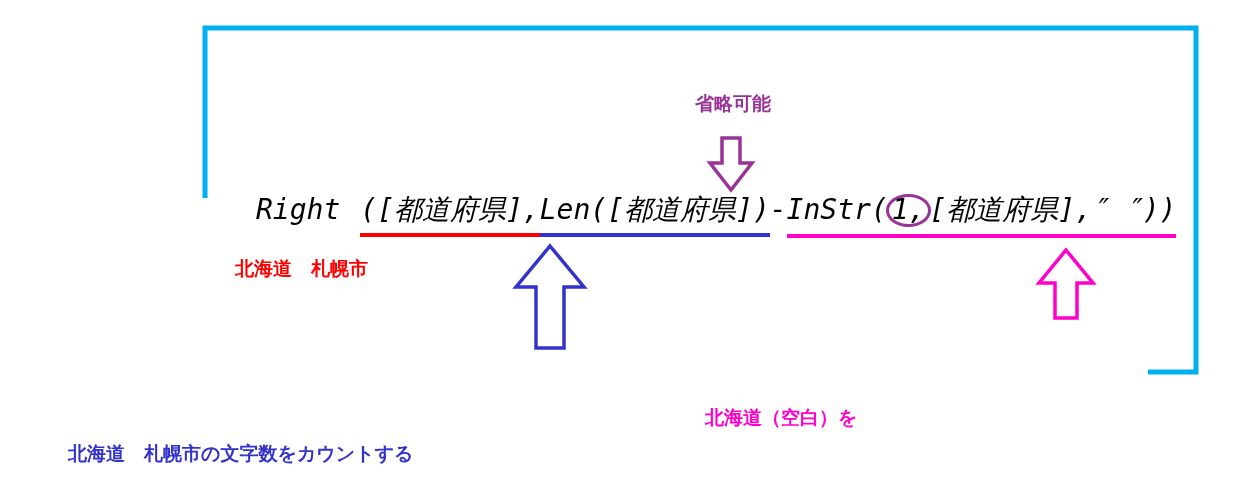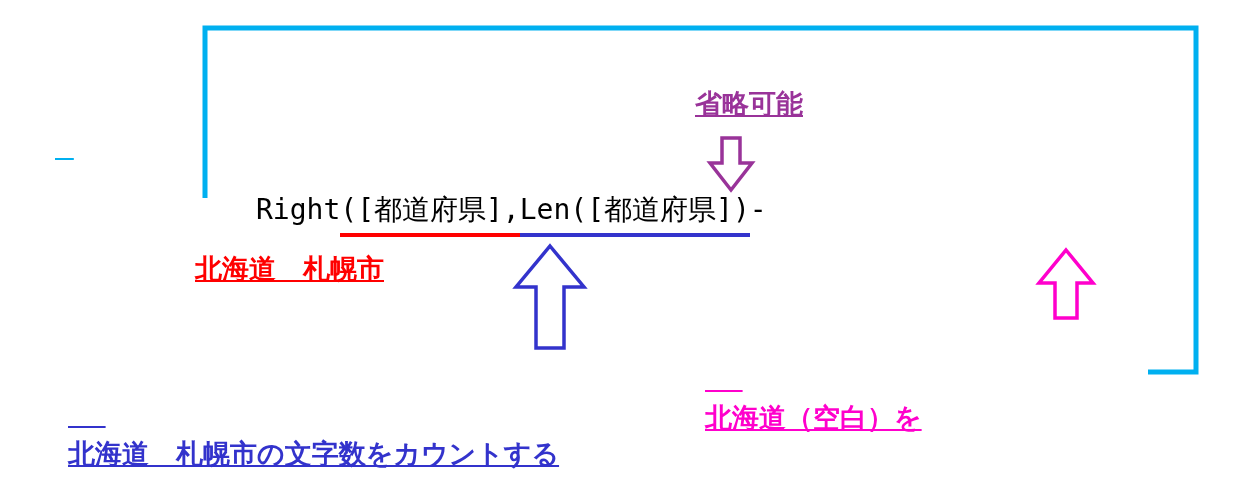--- a/index.html
+++ b/index.html
@@ -7,38 +7,39 @@
     position:relative;
     width:1244px;height:496px;
     background:#ffffff;
     overflow:hidden;
     font-family:"DejaVu Sans", sans-serif;
   }
   .overlay{
     position:absolute;left:0;top:0;width:1244px;height:496px;
     pointer-events:none;
   }
-  .note{position:absolute;font-weight:bold;font-size:27px;line-height:39px;white-space:pre;text-decoration:underline;}
+  .note{position:absolute;font-weight:bold;font-size:19px;line-height:39px;white-space:pre;}
   .note-cyan{color:#00b0f0;}
   .note-purple{color:#993399;}
-  .note-red{color:#ff0000;}
+  .note-red{color:#ff0000;margin-left:40px;}
   .note-blue{color:#3333cc;}
   .note-magenta{color:#ff00cc;}
   .formula{
     position:absolute;left:256px;top:194px;
     display:flex;align-items:flex-start;
     font-family:"DejaVu Sans Mono","DejaVu Sans",monospace;
     font-size:28px;line-height:32px;color:#000;
     white-space:pre;
+    font-style:italic;
   }
   .seg{
     display:inline-block;white-space:pre;
     padding-bottom:7px;border-bottom:4px solid transparent;
   }
-  .ul-red{border-bottom-color:#ff0000;}
+  .ul-red{border-bottom-color:#ff0000;margin-left:20px;}
   .ul-blue{border-bottom-color:#3333cc;text-align:right;}
   .ul-magenta{border-bottom-color:#ff00cc;}
   .circled{
     display:inline-block;
     border:3px solid #993399;
     border-radius:50%;
     padding:0 3px 1px 3px;
     margin:0 -2px;
     line-height:26px;
   }
@@ -58,21 +59,21 @@
 
     <polygon points="1066,250 1093,283 1077,283 1077,318 1055,318 1055,283 1039,283" fill="#ffffff" stroke="#ff00cc" stroke-width="3.5"></polygon>
   </svg>
 
   <div class="note note-cyan" style="left:55px;top:88px">
   </div>
 
   <div class="note note-purple" style="left:695px;top:84px">省略可能</div>
 
   <div class="formula">
-    <span class="seg">Right</span><span class="seg ul-red">([都道府県],</span><span class="seg ul-blue">Len([都道府県])</span><span class="seg">-</span>
+    <span class="seg">Right</span><span class="seg ul-red">([都道府県],</span><span class="seg ul-blue">Len([都道府県])</span><span class="seg">-</span><span class="seg ul-magenta"><span>InStr(</span><span class="circled">1,</span><span>[都道府県],″ ″))</span></span>
   </div>
 
   <div class="note note-red" style="left:195px;top:249px">北海道　札幌市</div>
 
   <div class="note note-blue" style="left:68px;top:356px">
     <div>北海道　札幌市の文字数をカウントする</div>
     
   </div>
 
   <div class="note note-magenta" style="left:705px;top:320px">

